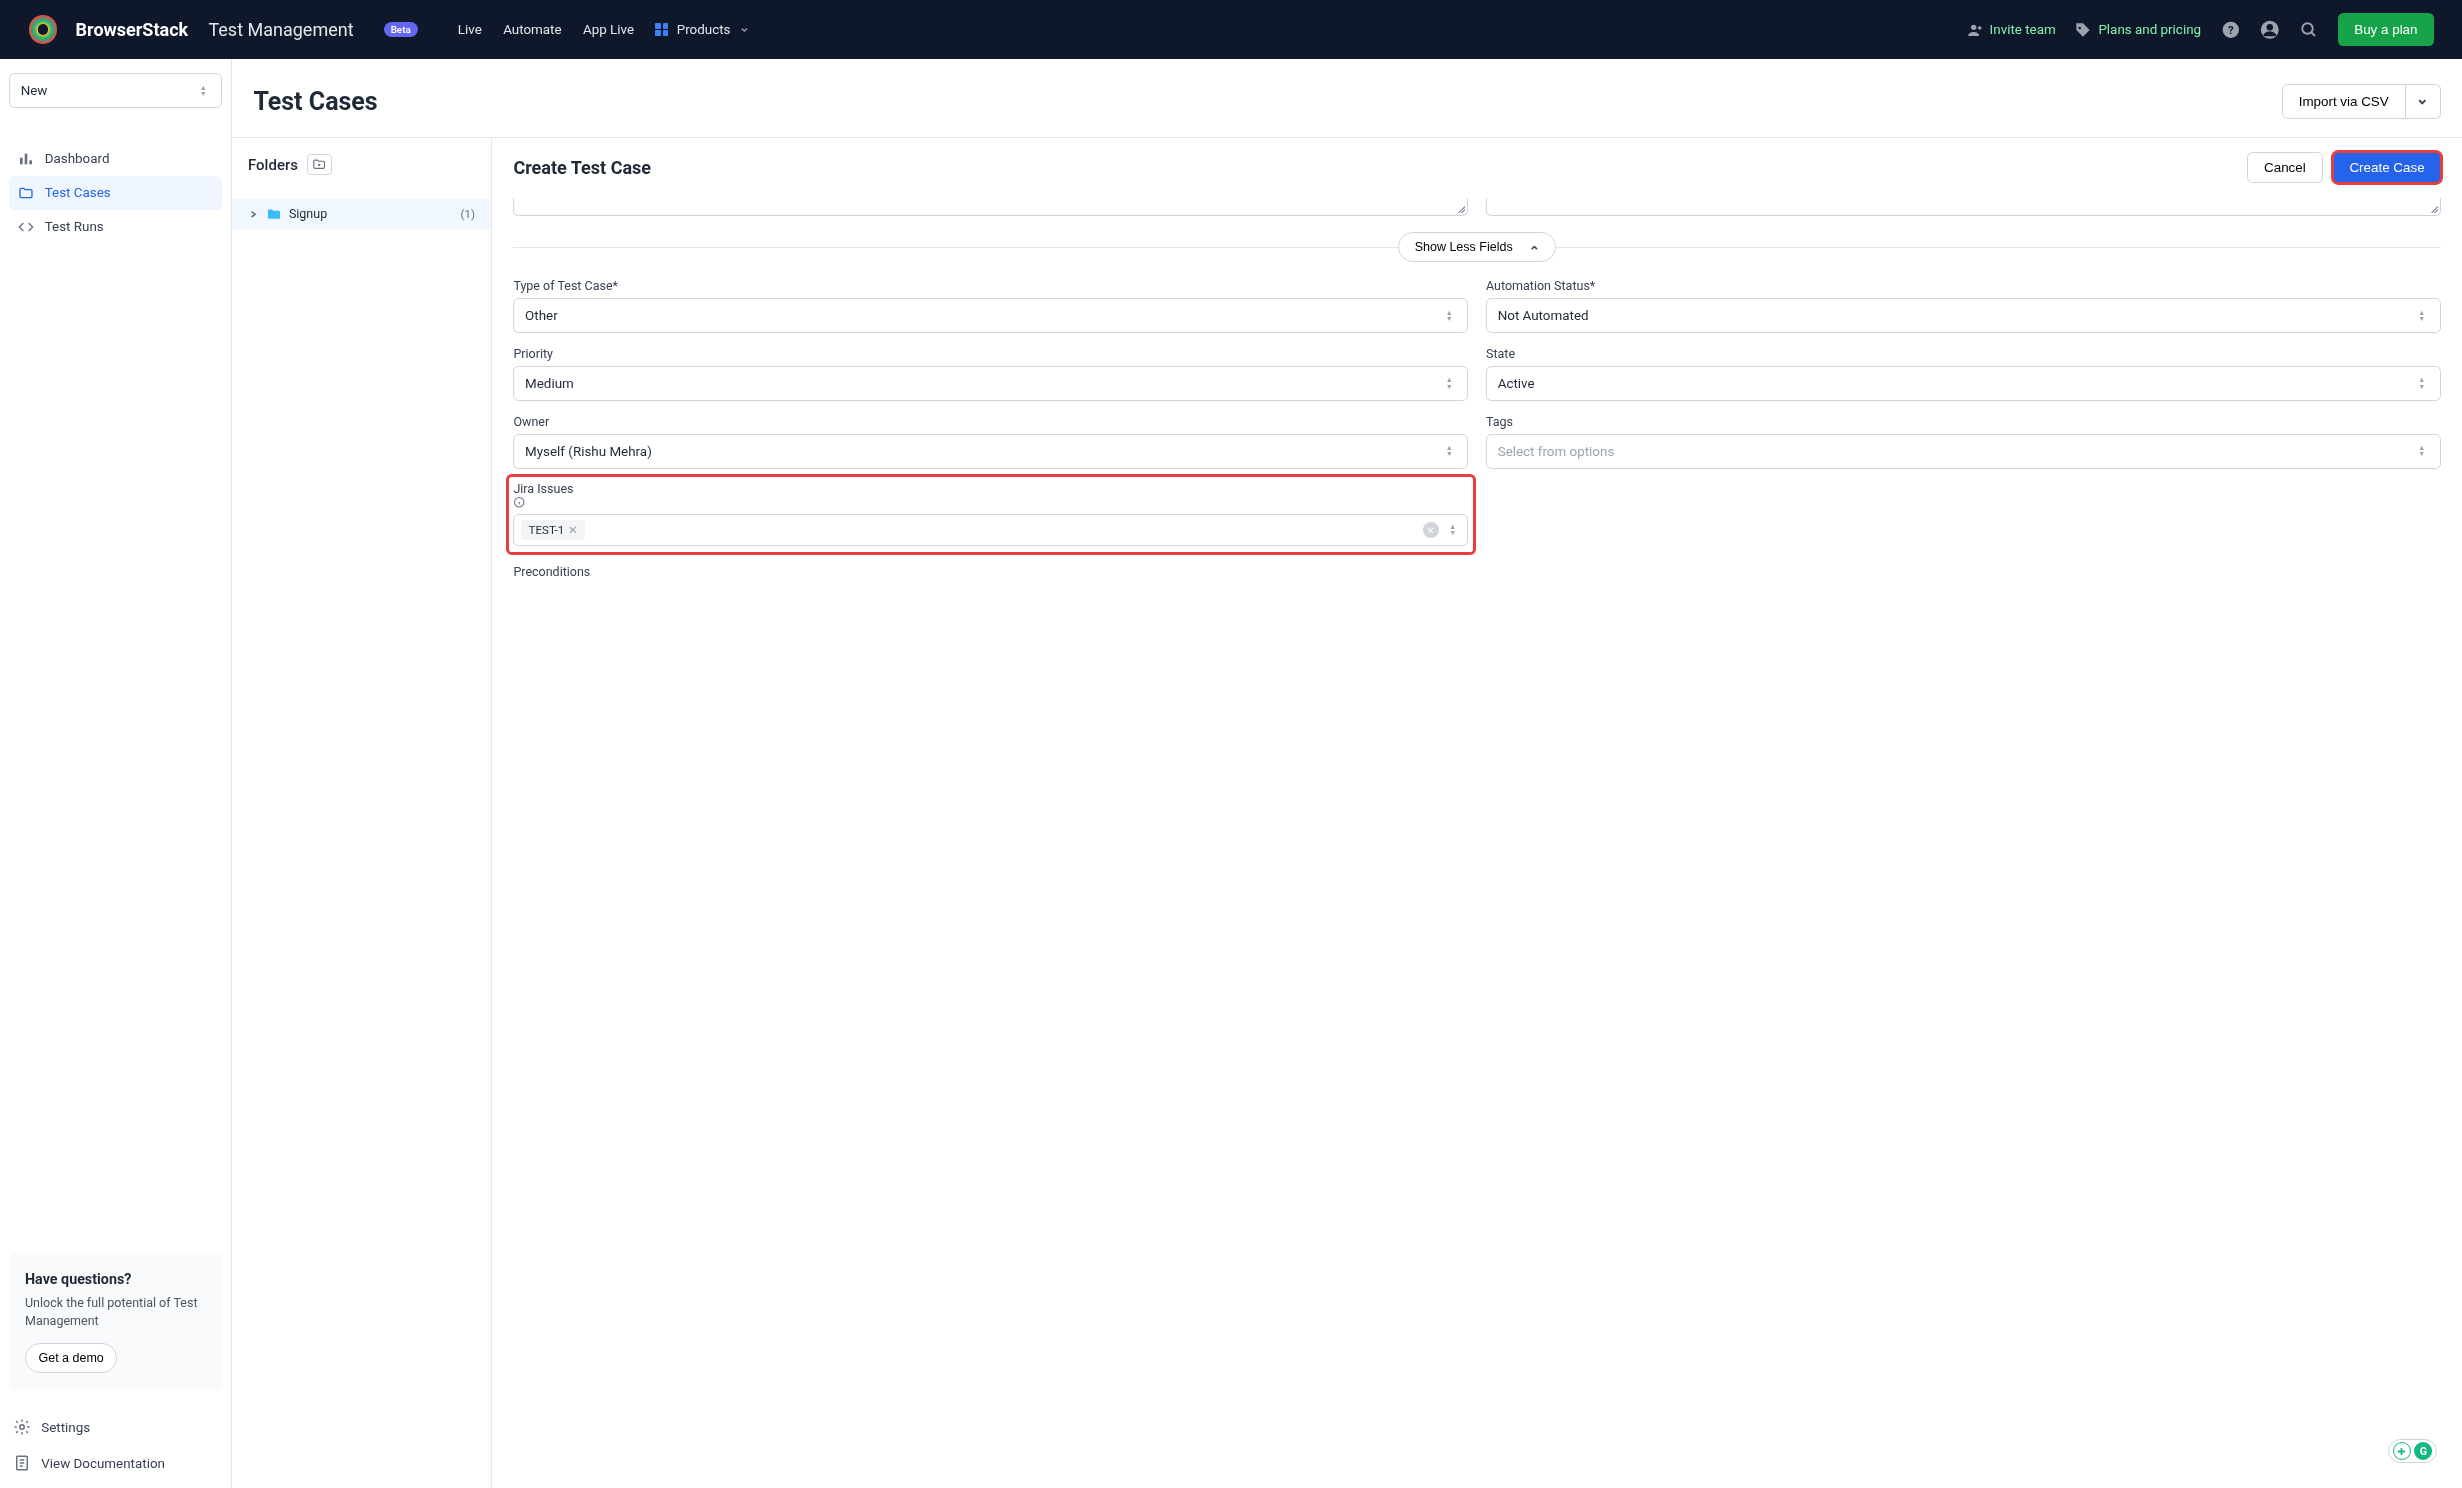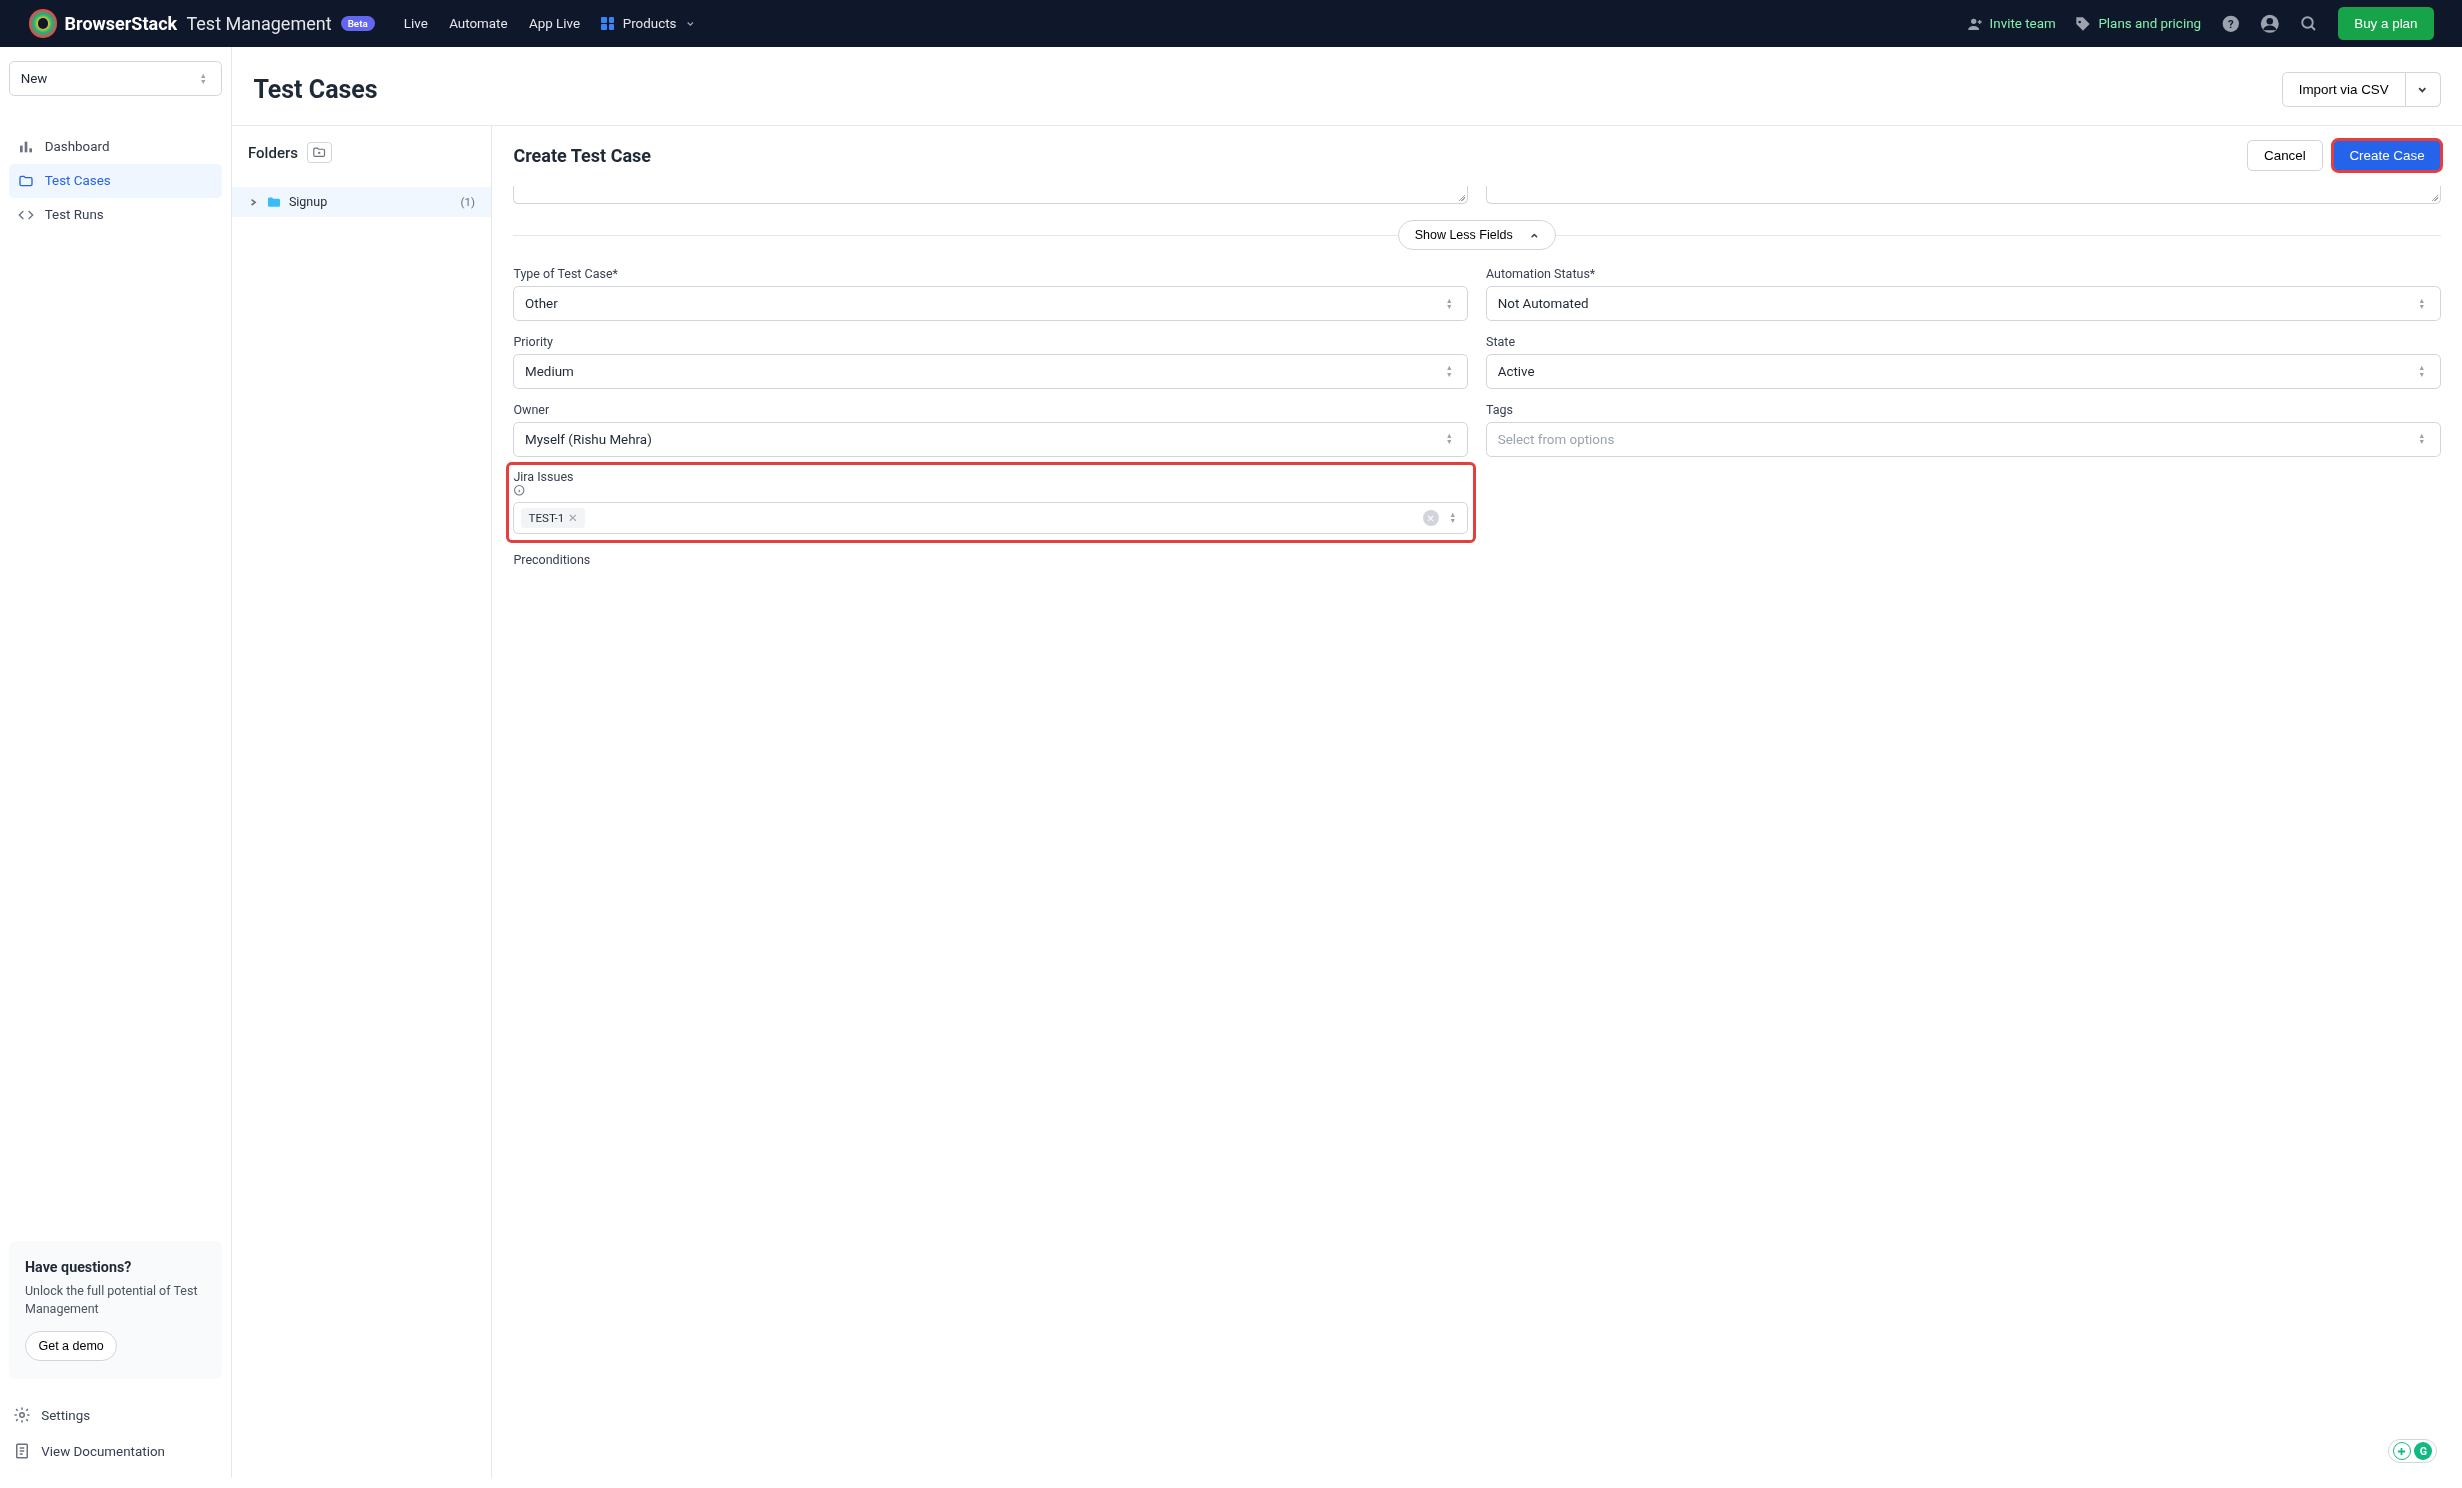--- a/index.html
+++ b/index.html
@@ -1,24 +1,24 @@
 <!DOCTYPE html>
 <html style="font-size:14.3px"><head>
 <meta charset="utf-8">
 <style>
   * { box-sizing: border-box; margin: 0; padding: 0; }
   body { font-family: -apple-system, BlinkMacSystemFont, "Segoe UI", Roboto, sans-serif; font-size: 12.5px; color: #1f2937; background: #fff; }
   
   
-  .topnav { background: #0f172a; height: 47px; display: flex; align-items: center; padding: 0 28.5px; gap: 4px; }
+  .topnav { background: #0f172a; height: 59px; display: flex; align-items: center; padding: 0 28.5px; gap: 15px; }
   .logo-circle { width: 28.5px; height: 28.5px; border-radius: 50%; background: radial-gradient(circle, #fbbf24 25%, #10b981 45%, #ef4444 70%, #0f172a 90%); position: relative; }
   .logo-circle::after { content:""; position:absolute; top:9px; left:9px; width:10.7px; height:10.7px; border-radius:50%; background:#0f172a; }
   .brand { color:#fff; font-size:18px; font-weight:700; margin-left:3.6px; }
   .brand-sub { color:#e5e7eb; font-size:18px; font-weight:400; margin-left:5.3px; }
-  .beta-badge { background:#6366f1; color:#fff; font-size:9.8px; font-weight:600; padding:1.8px 7.1px; border-radius:9px; margin-left:5px; }
+  .beta-badge { background:#6366f1; color:#fff; font-size:9.8px; font-weight:600; padding:1.8px 7.1px; border-radius:9px; margin-left:15px; }
   .nav-links { display:flex; gap:21.4px; margin-left:25px; }
   .nav-link { color:#e5e7eb; font-size:13.4px; cursor:pointer; display:flex; align-items:center; gap:5.3px; }
   .nav-right { margin-left:auto; display:flex; align-items:center; gap:19.6px; }
   .nav-right-item { color:#86efac; font-size:13.4px; display:flex; align-items:center; gap:7.1px; cursor:pointer; }
   .icon-btn { width:19.6px; height:19.6px; display:flex; align-items:center; justify-content:center; color:#9ca3af; cursor:pointer; }
   .buy-btn { background:#16a34a; color:#fff; font-size:13.4px; font-weight:500; padding:9px 16px; border-radius:5.3px; cursor:pointer; border:none; }
   
   
   .main { display:flex; height: calc(100vh - 57px); }
   .sidebar { width: 232px; border-right:0.9px solid #e5e7eb; display:flex; flex-direction:column;gap:12px; }

